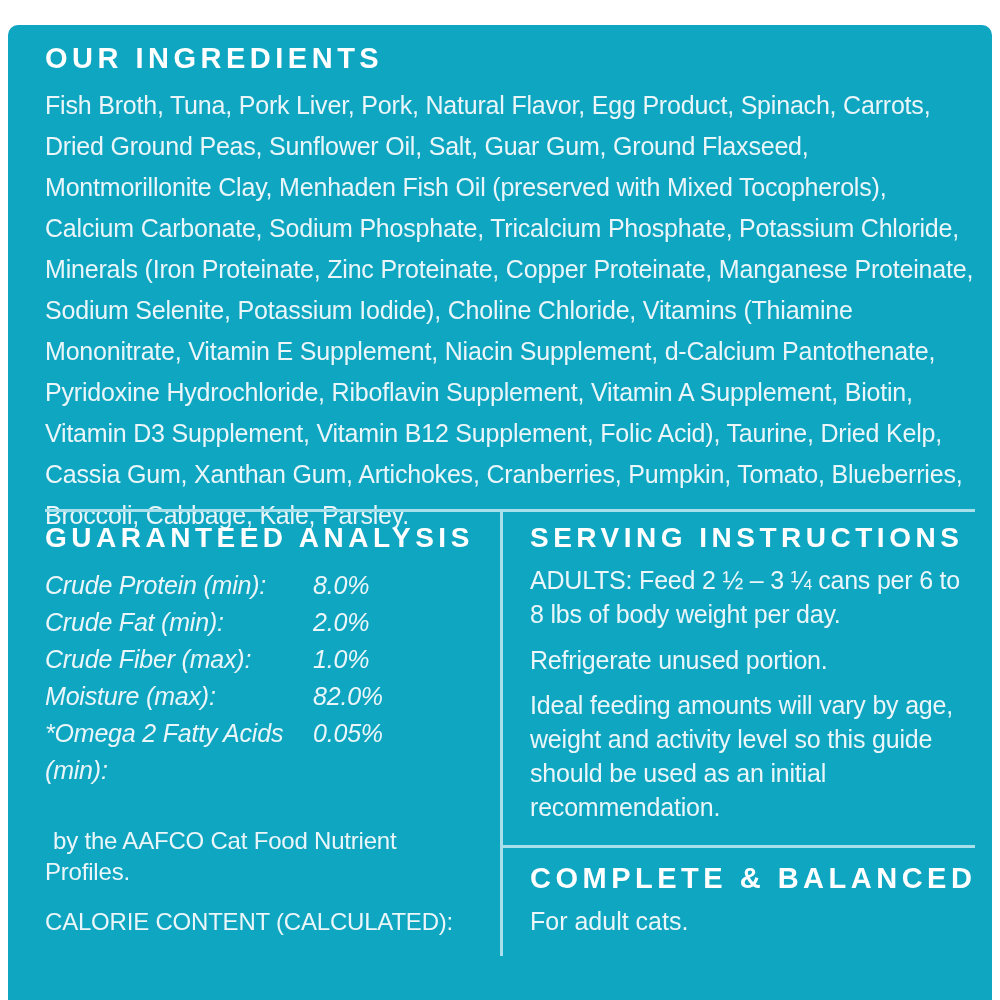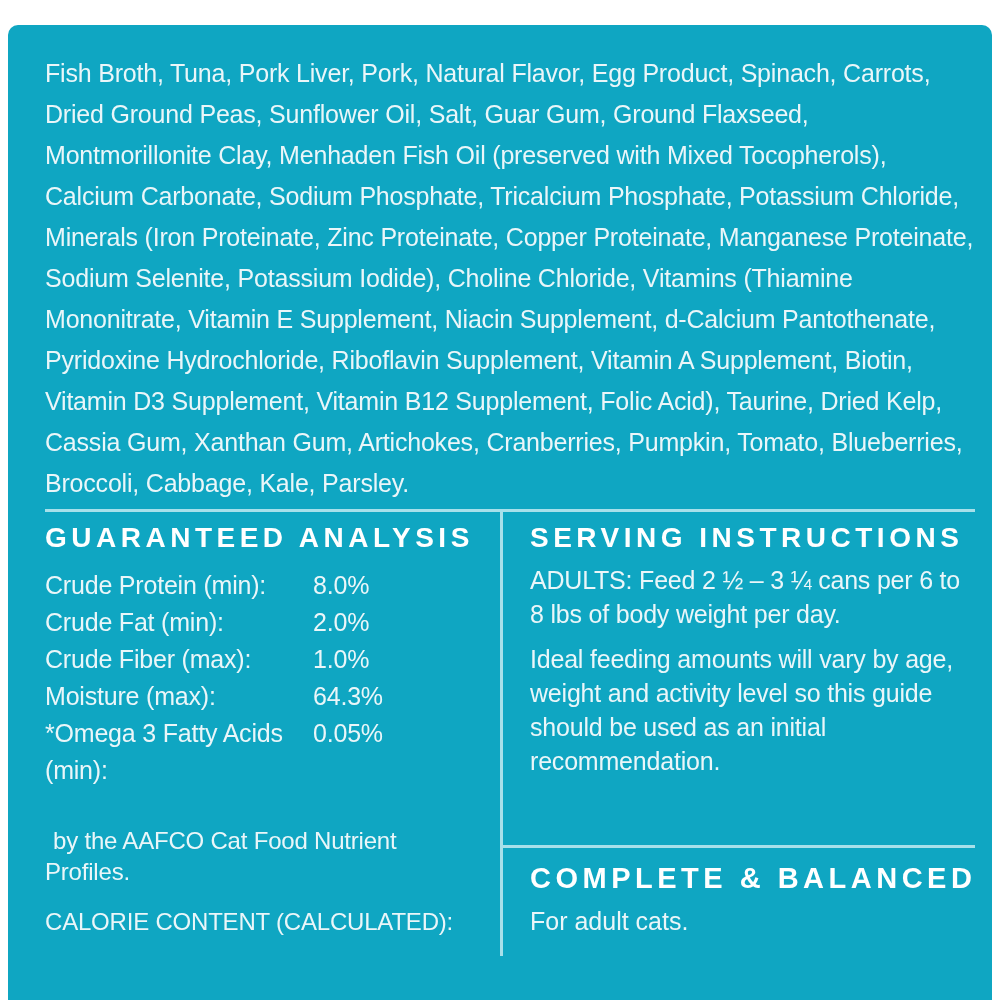--- a/index.html
+++ b/index.html
@@ -68,20 +68,21 @@
   .left-col h2,.right-col h2{
     margin-top:11px;
     font-size:28px;
   }
   .ga-rows{margin-top:13px;}
   .ga-row{
     display:flex;
     font-size:25px;
     line-height:37px;
     letter-spacing:-0.2px;
+    font-style:italic;
   }
   .ga-label{width:268px;flex:none;}
   .ga-value{flex:1;}
   .footnote{
     margin:5px 0 0 0;
     font-size:24px;
     line-height:31px;
     letter-spacing:-0.2px;
   }
   .footnote .line2{padding-left:8px;}
@@ -115,20 +116,21 @@
     line-height:34px;
   }
 </style>
 </head>
 <body>
 
 <div class="page">
   <div class="panel">
 
     <section class="ingredients">
+      <h1>OUR INGREDIENTS</h1>
       <p>Fish Broth, Tuna, Pork Liver, Pork, Natural Flavor, Egg Product, Spinach, Carrots, Dried Ground Peas, Sunflower Oil, Salt, Guar Gum, Ground Flaxseed, Montmorillonite Clay, Menhaden Fish Oil (preserved with Mixed Tocopherols), Calcium Carbonate, Sodium Phosphate, Tricalcium Phosphate, Potassium Chloride, Minerals (Iron Proteinate, Zinc Proteinate, Copper Proteinate, Manganese Proteinate, Sodium Selenite, Potassium Iodide), Choline Chloride, Vitamins (Thiamine Mononitrate, Vitamin E Supplement, Niacin Supplement, d-Calcium Pantothenate, Pyridoxine Hydrochloride, Riboflavin Supplement, Vitamin A Supplement, Biotin, Vitamin D3 Supplement, Vitamin B12 Supplement, Folic Acid), Taurine, Dried Kelp, Cassia Gum, Xanthan Gum, Artichokes, Cranberries, Pumpkin, Tomato, Blueberries, Broccoli, Cabbage, Kale, Parsley.</p>
     </section>
 
     <div class="hdivider hdivider-main"></div>
 
     <div class="columns">
       <div class="vdivider"></div>
 
       <section class="left-col">
         <h2>GUARANTEED ANALYSIS</h2>
@@ -140,38 +142,39 @@
           <div class="ga-row">
             <span class="ga-label">Crude Fat (min):</span>
             <span class="ga-value">2.0%</span>
           </div>
           <div class="ga-row">
             <span class="ga-label">Crude Fiber (max):</span>
             <span class="ga-value">1.0%</span>
           </div>
           <div class="ga-row">
             <span class="ga-label">Moisture (max):</span>
-            <span class="ga-value">64.3%</span>
+            <span class="ga-value">82.0%</span>
           </div>
           <div class="ga-row">
-            <span class="ga-label">*Omega 3 Fatty Acids (min):</span>
+            <span class="ga-label">*Omega 2 Fatty Acids (min):</span>
             <span class="ga-value">0.05%</span>
           </div>
         </div>
         <p class="footnote">
           <br>
           <span class="line2">by the AAFCO Cat Food Nutrient Profiles.</span>
         </p>
         <p class="calorie-heading">CALORIE CONTENT (CALCULATED):</p>
 
       </section>
 
       <section class="right-col">
         <h2>SERVING INSTRUCTIONS</h2>
         <p class="si-adults">ADULTS: Feed 2 ½ – 3 ¼ cans per 6 to 8 lbs of body weight per day.</p>
+        <p class="si-refrigerate">Refrigerate unused portion.</p>
         <p class="si-ideal">Ideal feeding amounts will vary by age, weight and activity level so this guide should be used as an initial recommendation.</p>
       </section>
 
       <div class="hdivider right-divider"></div>
       <h2 class="cb-heading">COMPLETE &amp; BALANCED</h2>
       <p class="cb-subtext">For adult cats.</p>
     </div>
 
   </div>
 </div>

